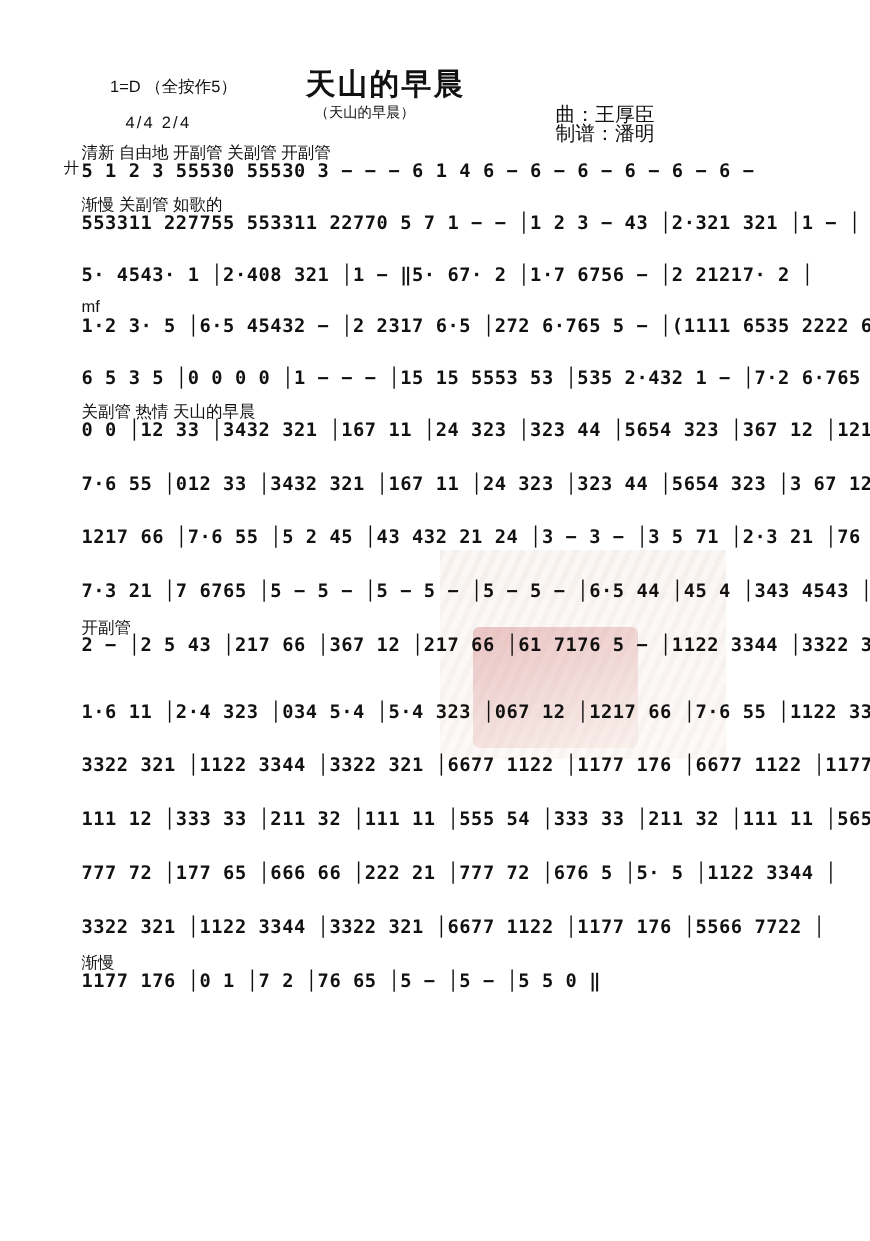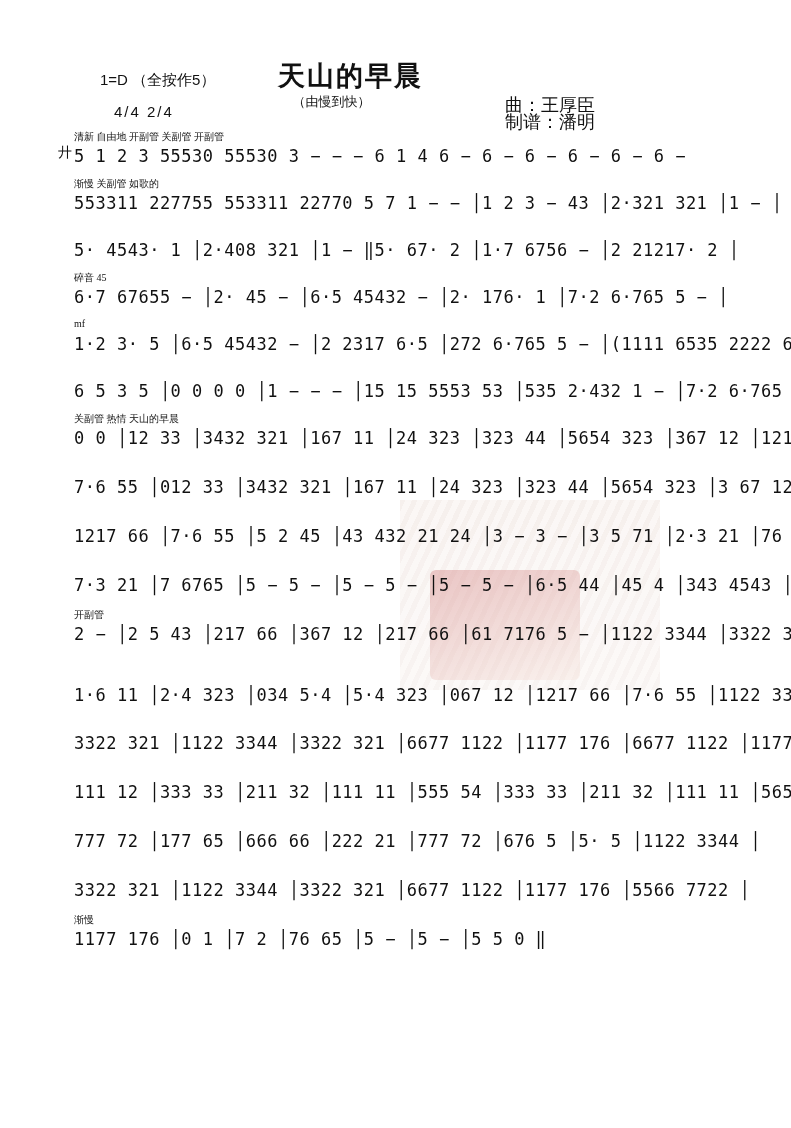--- a/index.html
+++ b/index.html
@@ -46,25 +46,26 @@
     position:relative;
     height:47px;
     font-family:"DejaVu Sans Mono", monospace;
     font-size:17px;
     white-space:nowrap;
   }
   .stave.tall{height:49px;}
   .notes{
     position:absolute;left:14px;top:14px;
     letter-spacing:0.5px;
+    font-weight:bold;
   }
   .marks{
     position:absolute;left:14px;top:-2px;
-    font-family:Liberation Serif, serif;
-    font-size:10px;
+    font-family:Liberation Sans, sans-serif;
+    font-size:15px;
     color:#111;
     letter-spacing:0;
     text-align:center;
   }
   .lead{
     position:absolute;left:-2px;top:12px;
     font-family:"DejaVu Sans", sans-serif;
     font-size:14px;
   }
 
@@ -92,21 +93,21 @@
 <div class="sheet">
 
   <div class="watermark"></div>
 
   <div class="key-block">
     <div>1=D  （全按作5）</div>
     <div class="key-line2">4/4   2/4</div>
   </div>
 
   <div class="title">天山的早晨</div>
-  <div class="subtitle">（由慢到快）</div>
+  <div class="subtitle">（天山的早晨）</div>
 
   <div class="credits">
     <div>曲：王厚臣</div>
     <div>制谱：潘明</div>
   </div>
 
   <div class="staves">
 
     <div class="stave">
       <div class="marks">清新 自由地          开副管                              关副管     开副管</div>
@@ -117,24 +118,20 @@
     <div class="stave">
       <div class="marks">                            渐慢                    关副管 如歌的</div>
       <div class="notes">553311 227755  553311 22770 5  7   1 − − │1 2 3 − 43 │2·321  321 │1 − │</div>
     </div>
 
     <div class="stave">
       <div class="marks"></div>
       <div class="notes">5· 4543· 1 │2·408  321 │1 −  ‖5· 67· 2 │1·7 6756 − │2  21217· 2 │</div>
     </div>
 
-    <div class="stave">
-      <div class="marks">            碎音                45</div>
-      <div class="notes">6·7 67655 − │2· 45 −   │6·5 45432 − │2· 176· 1 │7·2 6·765 5 − │</div>
-    </div>
 
     <div class="stave">
       <div class="marks">mf</div>
       <div class="notes">1·2 3· 5 │6·5 45432 − │2 2317 6·5 │272 6·765 5 − │(1111 6535 2222 6535)│</div>
     </div>
 
     <div class="stave">
       <div class="marks"></div>
       <div class="notes">6 5 3 5  │0 0 0 0 │1 − − − │15 15 5553 53 │535 2·432 1 − │7·2 6·765  5 │</div>
     </div>

